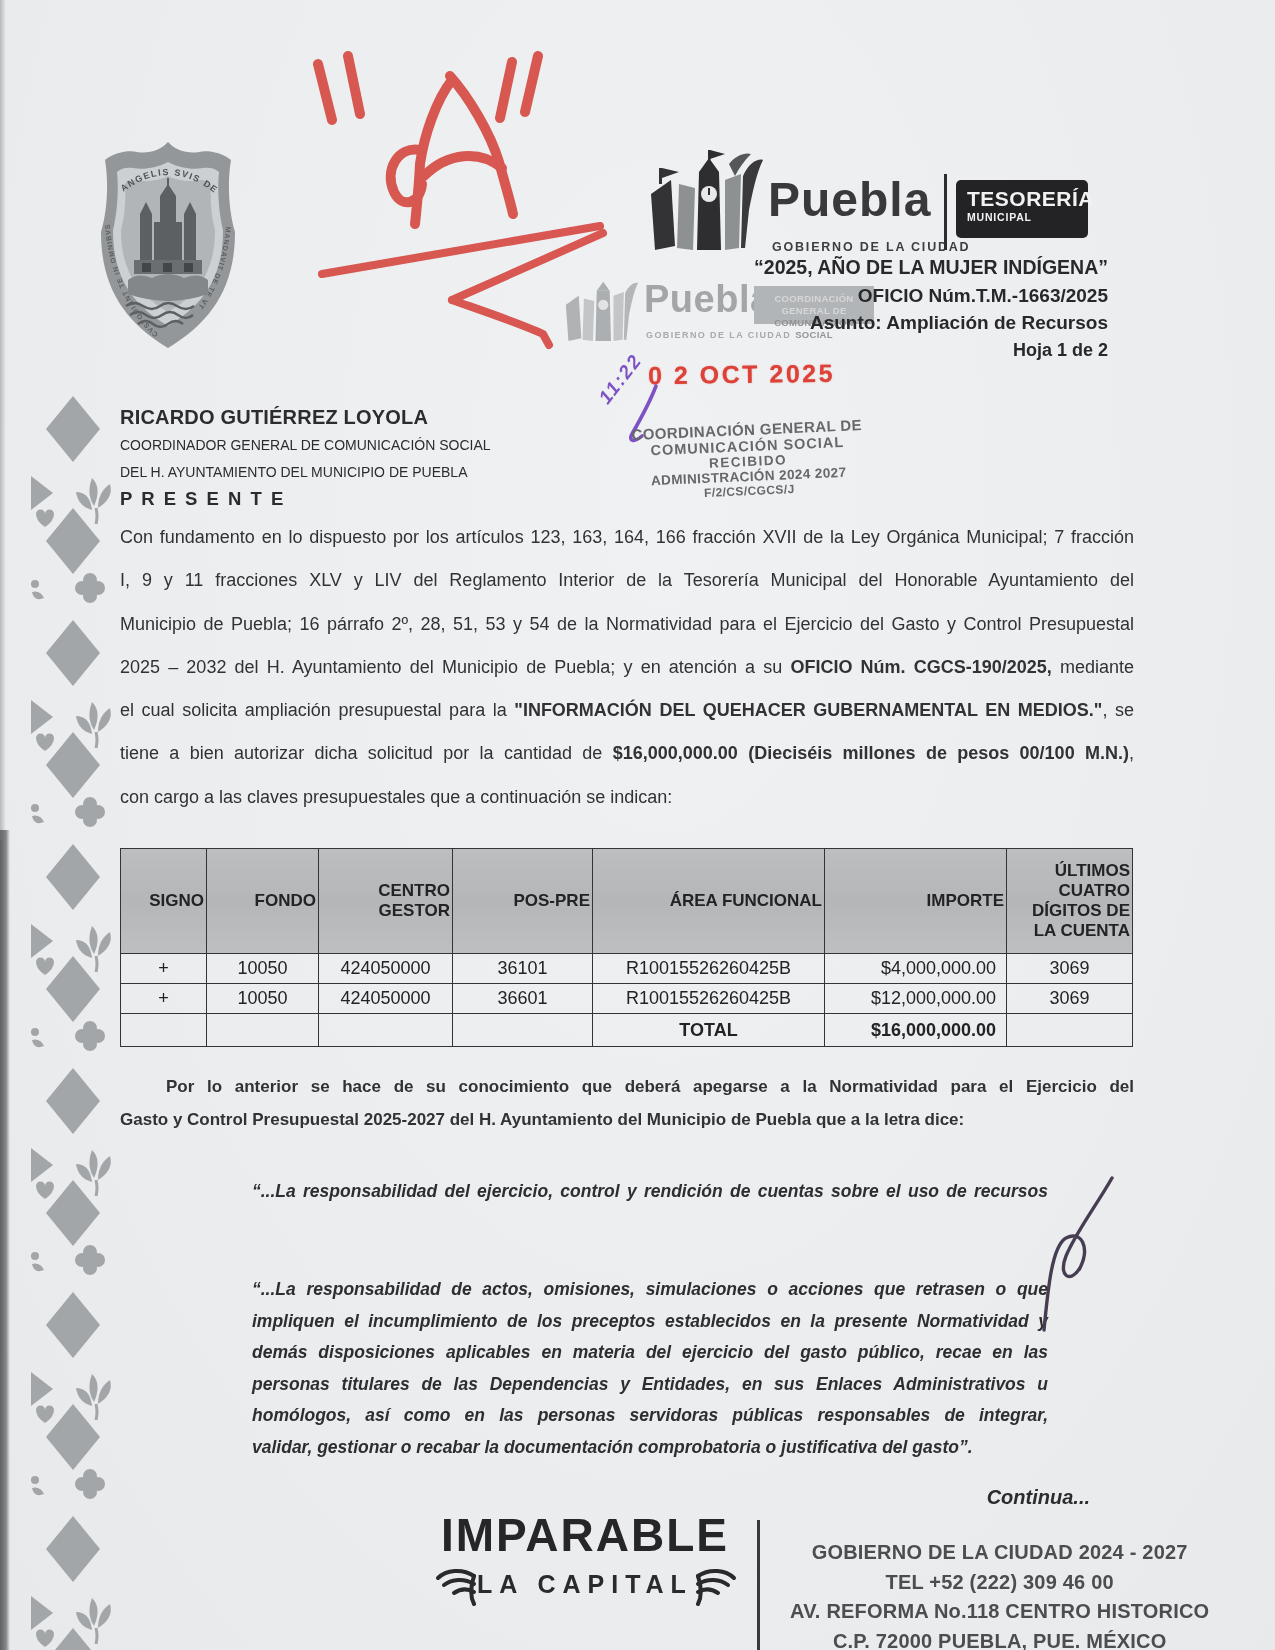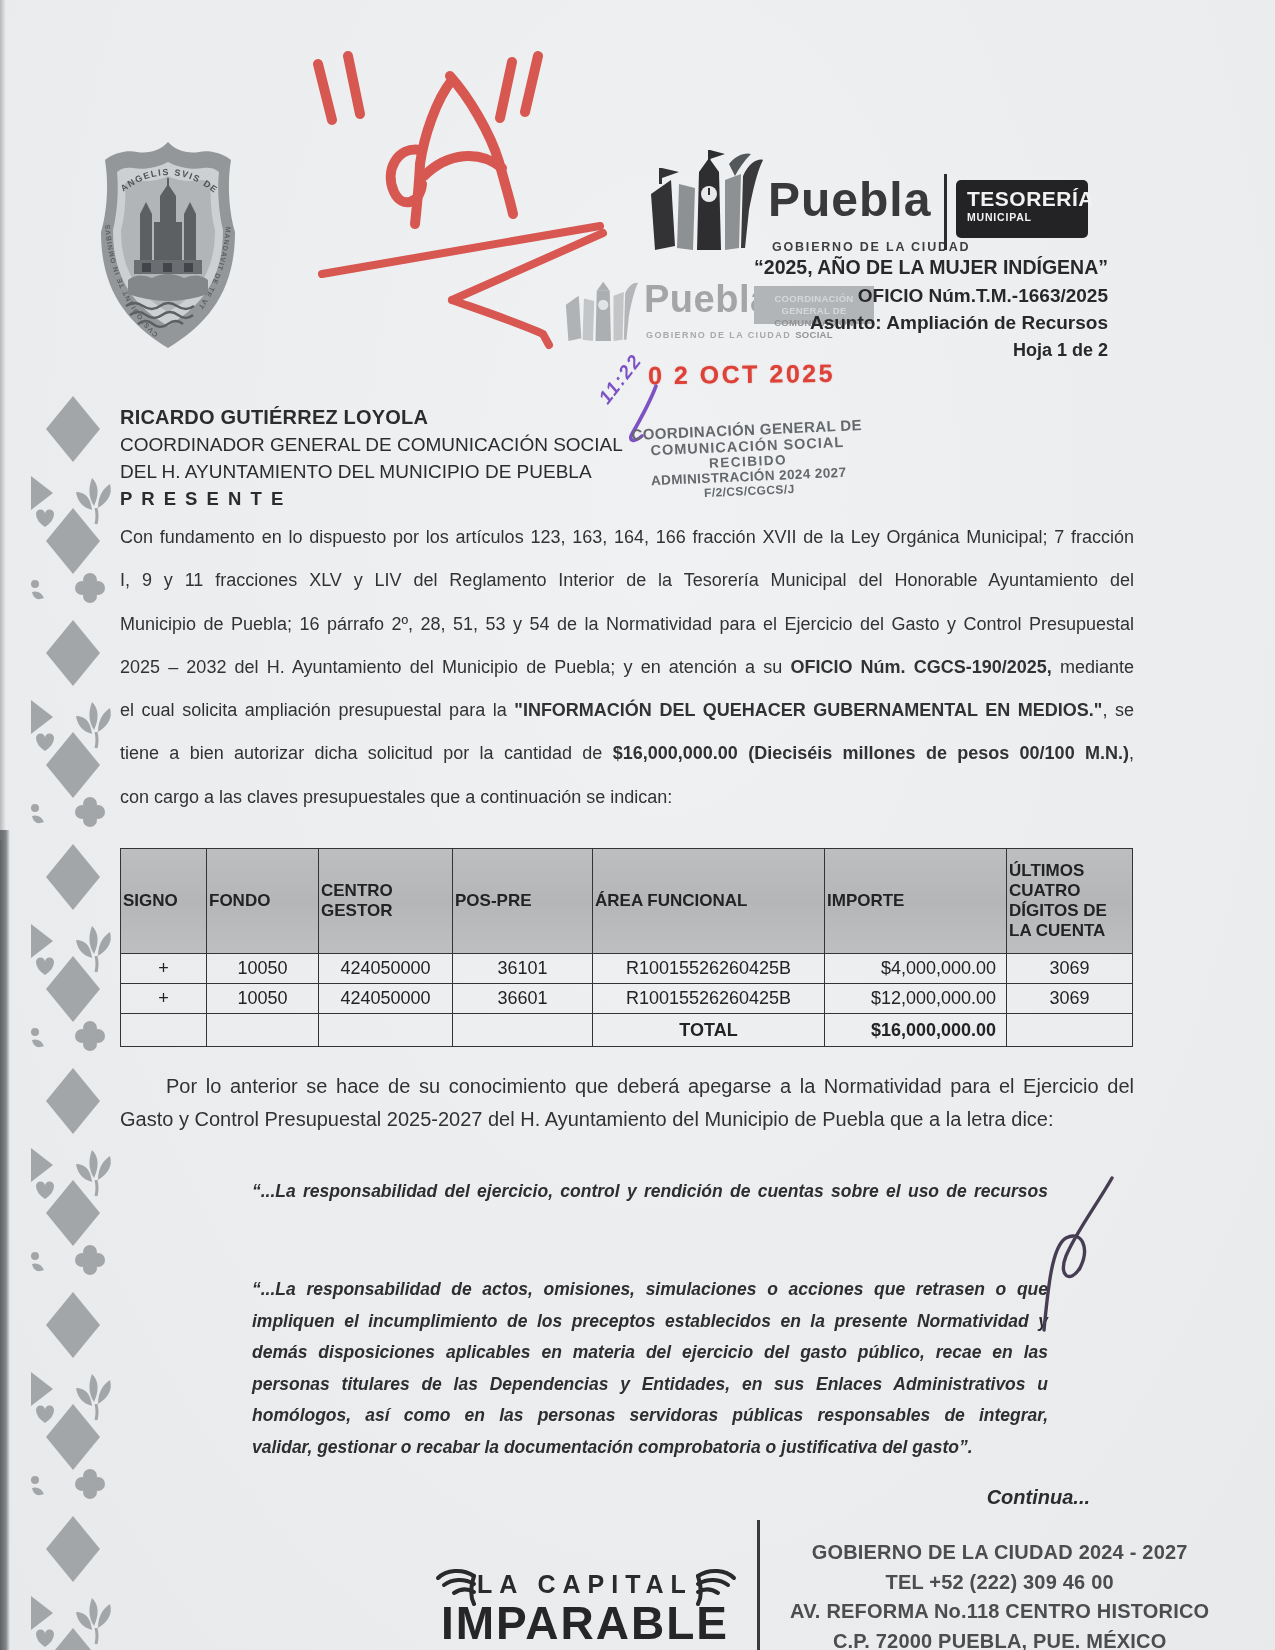--- a/index.html
+++ b/index.html
@@ -35,59 +35,59 @@
   .ht2,.ht3{font-size:19px;}
   .ht4{font-size:18px;}
   
   .datestamp{left:648px;top:360px;font-size:25px;font-weight:700;color:#dd4238;letter-spacing:2.5px;
     transform:rotate(-.8deg);text-shadow:0 0 1.2px rgba(221,66,56,.7);}
   .handtime{left:592px;top:368px;font-size:19px;font-weight:700;font-style:italic;color:#7d52c4;
     transform:rotate(-52deg);letter-spacing:2px;}
   
   .recipient{left:120px;top:402px;color:#2c2c2e;}
   .recipient .rname{font-size:20px;font-weight:700;letter-spacing:.2px;line-height:30px;}
-  .recipient .rline{font-size:19px;line-height:26.5px;}
+  .recipient .rline{font-size:14px;line-height:26.5px;}
   .recipient .rpres{font-size:18.5px;font-weight:700;letter-spacing:2px;line-height:28px;}
   
   .rxstamp{left:620px;top:422px;width:256px;text-align:center;color:#66696c;transform:rotate(-2.5deg);
     font-weight:700;letter-spacing:.4px;}
   .rxstamp .s1{font-size:15px;line-height:16px;}
   .rxstamp .s2{font-size:14.5px;line-height:16px;letter-spacing:1px;}
   .rxstamp .s3{font-size:13.5px;line-height:15px;letter-spacing:1.5px;}
   .rxstamp .s4{font-size:13.5px;line-height:15px;}
   .rxstamp .s5{font-size:12px;line-height:14px;}
   
   .para{color:#323234;}
   .p1{left:120px;top:516px;width:1014px;font-size:18px;}
   .p1 .ln{line-height:43.3px;}
-  .p2{left:120px;top:1070px;width:1014px;font-size:20px;}
+  .p2{left:120px;top:1070px;width:1014px;font-size:17px;font-weight:bold;}
   .p2 .ln{line-height:33px;}
   .ln{display:block;white-space:normal;}
   .ln.just{text-align:justify;text-align-last:justify;}
   .ln.ind{text-indent:46px;}
   .b{font-weight:700;}
   .quote{font-weight:700;font-style:italic;color:#2e2e30;}
   .q1{left:252px;top:1176px;width:796px;font-size:17.5px;}
   .q1 .ln{line-height:31.5px;}
   .q2{left:252px;top:1274px;width:796px;font-size:17.5px;}
   .q2 .ln{line-height:31.5px;}
   .continua{left:860px;top:1486px;width:230px;text-align:right;font-size:20px;font-weight:700;font-style:italic;color:#2c2c2e;}
   
   .tblwrap{left:120px;top:848px;width:1012px;}
   table.claves{border-collapse:collapse;width:1012px;table-layout:fixed;color:#232325;}
   table.claves th,table.claves td{border:1.8px solid #343436;overflow:hidden;}
   table.claves thead th{
     background:linear-gradient(180deg,#bcbec0 0%,#b4b6b8 50%,#bdbfc1 100%);
-    font-size:17px;font-weight:700;text-align:left;vertical-align:middle;line-height:20px;height:100px;padding:2px;}
+    font-size:17px;font-weight:700;text-align:right;vertical-align:middle;line-height:20px;height:100px;padding:2px;}
   table.claves td{font-size:18px;height:29px;text-align:center;padding:0 4px;}
   table.claves td.money{text-align:right;padding-right:10px;}
   table.claves tr.totalrow td{height:32px;font-weight:700;}
   
   .brand1{left:420px;top:1570px;width:330px;text-align:center;font-size:25px;font-weight:700;letter-spacing:7px;color:#2a2a2c;}
-  .brand2{left:400px;top:1596px;width:370px;text-align:center;font-size:46px;font-weight:700;letter-spacing:2px;color:#262628;}
+  .brand2{left:400px;top:1508px;width:370px;text-align:center;font-size:46px;font-weight:700;letter-spacing:2px;color:#262628;}
   .fdivider{left:757px;top:1520px;width:3px;height:130px;background:#3a3a3c;}
   .ftext{left:790px;top:1538px;color:#4b4d4f;font-weight:600;}
   .ftext div{font-size:20px;line-height:29.5px;letter-spacing:.2px;text-align:center;}
   svg{display:block;}
 </style>
 </head>
 <body>
 
 <div class="page">
 

